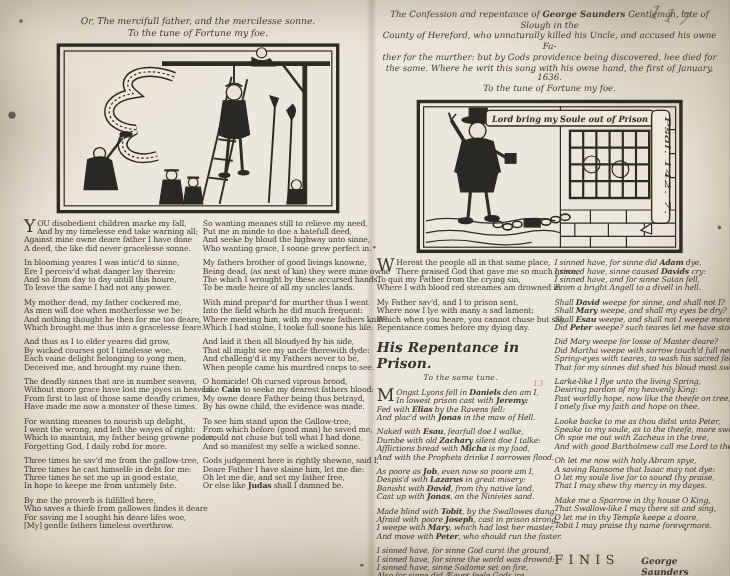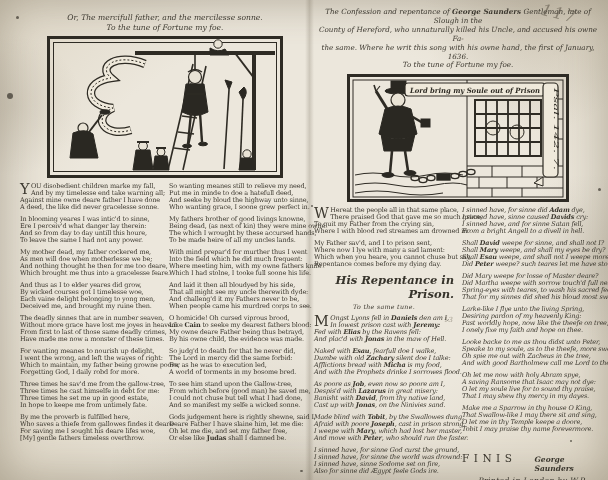--- a/index.html
+++ b/index.html
@@ -34,21 +34,21 @@
   .flesh{fill:#e9e3d5;stroke:#2e2b24;}
   .ribbon{fill:#efe9db;stroke:#2e2b24;}
 
   .cols{display:flex;gap:8px;margin-top:5px;}
   .col{flex:1;min-width:0;}
   .stanza{margin-bottom:5px;}
   .stanza.it{font-style:italic;}
   .vline{font-size:6.5px;line-height:7px;white-space:nowrap;letter-spacing:-0.15px;color:#3b372e;}
   .dropcap{float:left;font-size:14.5px;line-height:12px;height:13px;margin:0 1.5px 0 0;
     font-style:normal;font-weight:normal;}
-  .rep-heading{font-style:italic;font-weight:bold;font-size:11.5px;text-align:right;
+  .rep-heading{font-style:italic;font-weight:bold;font-size:11.5px;text-align:left;
     margin:4px 0 2px;color:#36332b;}
   .tune-line{font-style:italic;font-size:6.3px;text-align:center;margin:0 0 5px;letter-spacing:.3px;}
   .finis-row{display:flex;align-items:baseline;justify-content:center;gap:18px;margin:19px 0 3px;}
   .finis-word{font-size:10.5px;letter-spacing:4.5px;}
   .finis-author{font-style:italic;font-weight:bold;font-size:7.5px;}
   .imprint{font-style:italic;font-size:7.6px;text-align:center;letter-spacing:.4px;}
   svg text{font-family:"DejaVu Serif","Liberation Serif",serif;fill:#2e2b24;}
 </style>
 </head>
 <body>
@@ -207,45 +207,40 @@
             <div class="vline"><span>And challeng'd it my Fathers never to be,</span></div>
             <div class="vline"><span>When people came his murdred corps to see.</span></div>
           </div>
           <div class="stanza">
             <div class="vline"><span>O homicide! Oh cursed viprous brood,</span></div>
             <div class="vline"><span>Like </span><span class="b">Cain</span><span> to seeke my dearest fathers blood:</span></div>
             <div class="vline"><span>My owne deare Father being thus betrayd,</span></div>
             <div class="vline"><span>By his owne child, the evidence was made.</span></div>
           </div>
           <div class="stanza">
-            <div class="vline"><span>So judg'd to death for that he never did,</span></div>
-            <div class="vline"><span>The Lord in mercy did the same forbid:</span></div>
-            <div class="vline"><span>For as he was to execution led,</span></div>
-            <div class="vline"><span>A world of torments in my bosome bred.</span></div>
-          </div>
-          <div class="stanza">
             <div class="vline"><span>To see him stand upon the Gallow-tree,</span></div>
             <div class="vline"><span>From which before (good man) he saved me,</span></div>
             <div class="vline"><span>I could not chuse but tell what I had done,</span></div>
             <div class="vline"><span>And so manifest my selfe a wicked sonne.</span></div>
           </div>
           <div class="stanza">
             <div class="vline"><span>Gods judgement here is rightly shewne, said I,</span></div>
             <div class="vline"><span>Deare Father I have slaine him, let me die:</span></div>
             <div class="vline"><span>Oh let me die, and set my father free,</span></div>
             <div class="vline"><span>Or else like </span><span class="b">Judas</span><span> shall I damned be.</span></div>
           </div>
         </div>
     </div>
   </div>
 
   <div class="half" id="half-right">
     <div>
       <div class="title-line"><span>The Confession and repentance of </span><span class="b">George Saunders</span><span> Gentleman, late of Slough in the</span></div>
       <div class="title-line"><span>County of Hereford, who unnaturally killed his Uncle, and accused his owne Fa-</span></div>
+      <div class="title-line"><span>ther for the murther: but by Gods providence being discovered, hee died for</span></div>
       <div class="title-line"><span>the same. Where he writ this song with his owne hand, the first of January, 1636.</span></div>
       <div class="title-line"><span>To the tune of Fortune my foe.</span></div>
     </div>
 
     <svg class="woodcut" width="222" height="128" viewBox="0 0 222 128">
       <rect x="1.5" y="1.5" width="219" height="125" class="ink" stroke-width="3"></rect>
       <rect x="6" y="6" width="210" height="117" class="ink" stroke-width="1"></rect>
 
       <g class="ink" stroke-width="1">
         <line x1="120" y1="6" x2="120" y2="123"></line>

